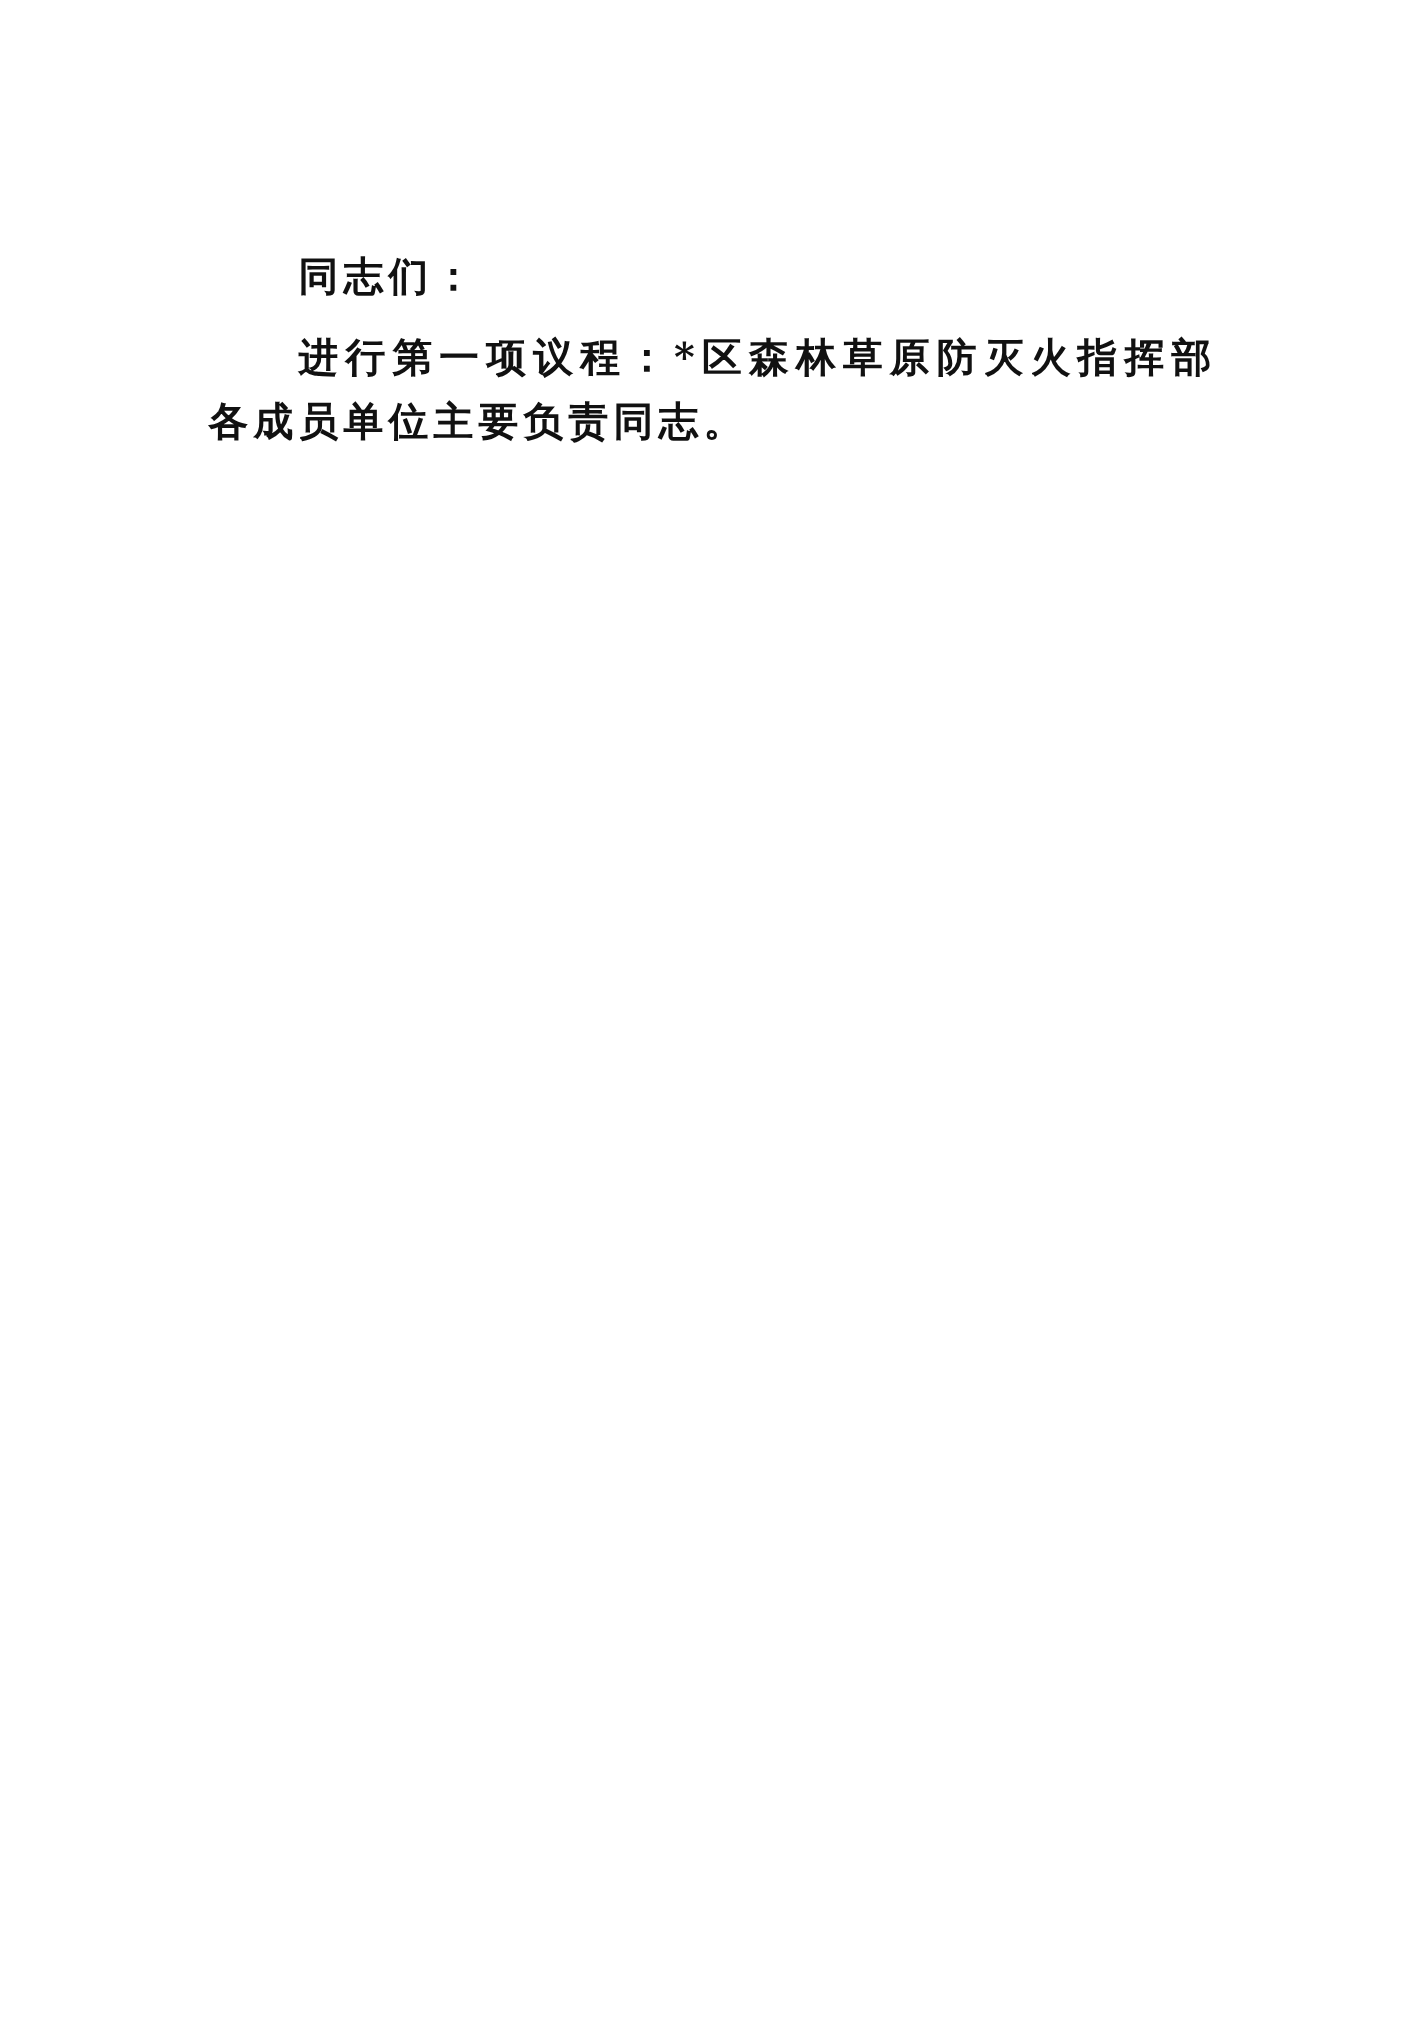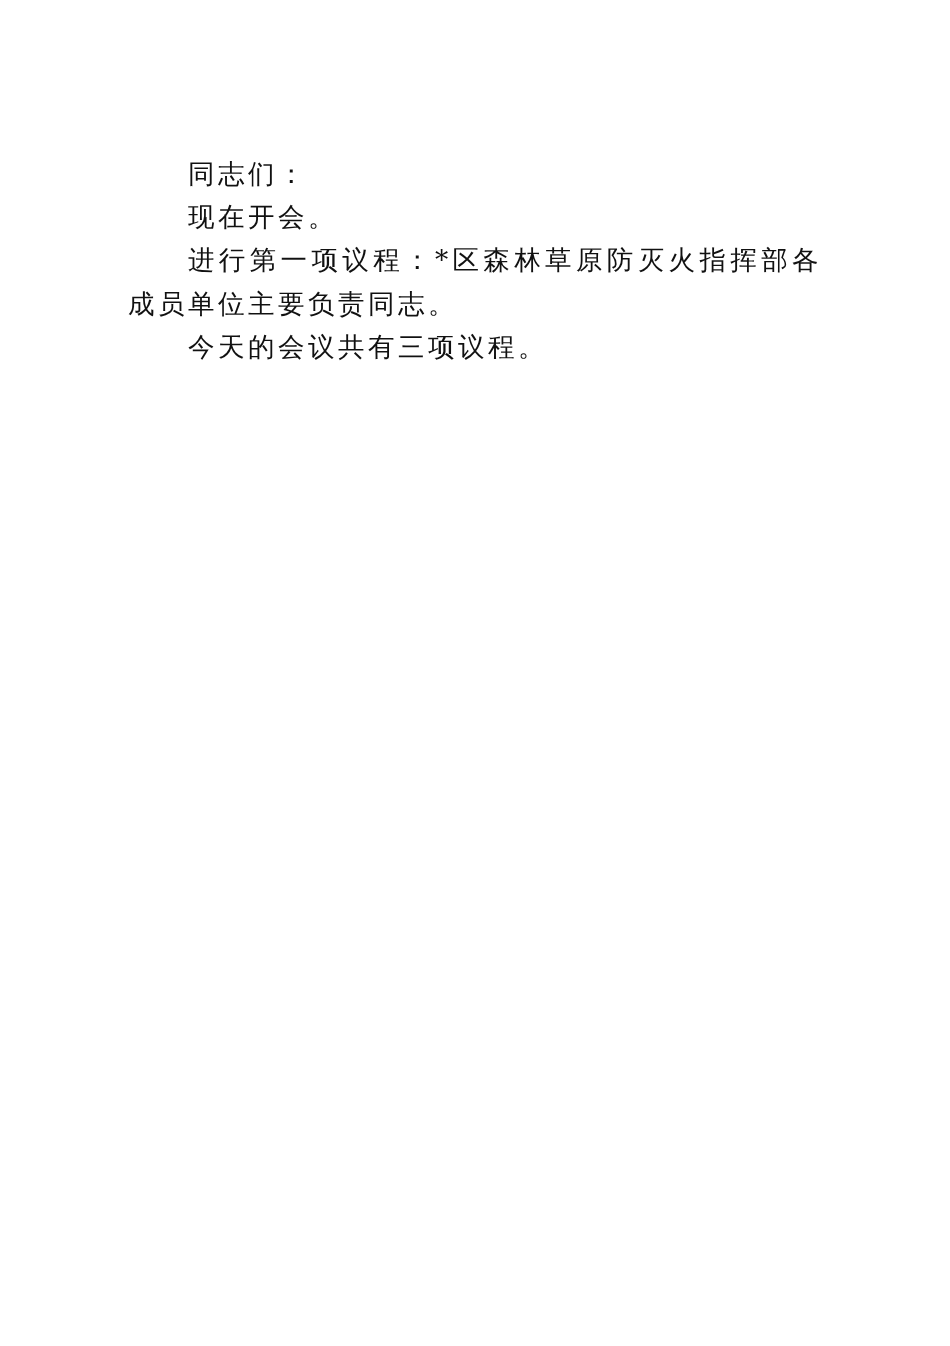--- a/index.html
+++ b/index.html
@@ -18,30 +18,29 @@
       left: 128px;
       top: 152px;
       width: 694px;
       font-family: "DejaVu Serif", "Liberation Serif", serif;
       font-size: 26.5px;
       line-height: 43.2px;
       color: #111111;
       letter-spacing: 3.5px;
     }
     .para {
-      margin: 0;
+      margin: 11px;
       padding: 0;
       text-indent: 60px;
       text-align: justify;
       text-align-last: left;
       word-break: break-all;
       line-break: anywhere;
+      font-weight: bold;
     }
   </style>
 </head>
 <body>
 
 <div class="page">
   <p class="para">同志们：</p>
-  <p class="para">现在开会。</p>
   <p class="para">进行第一项议程：*区森林草原防灭火指挥部各成员单位主要负责同志。</p>
-  <p class="para">今天的会议共有三项议程。</p>
 </div>
 
 </body></html>

